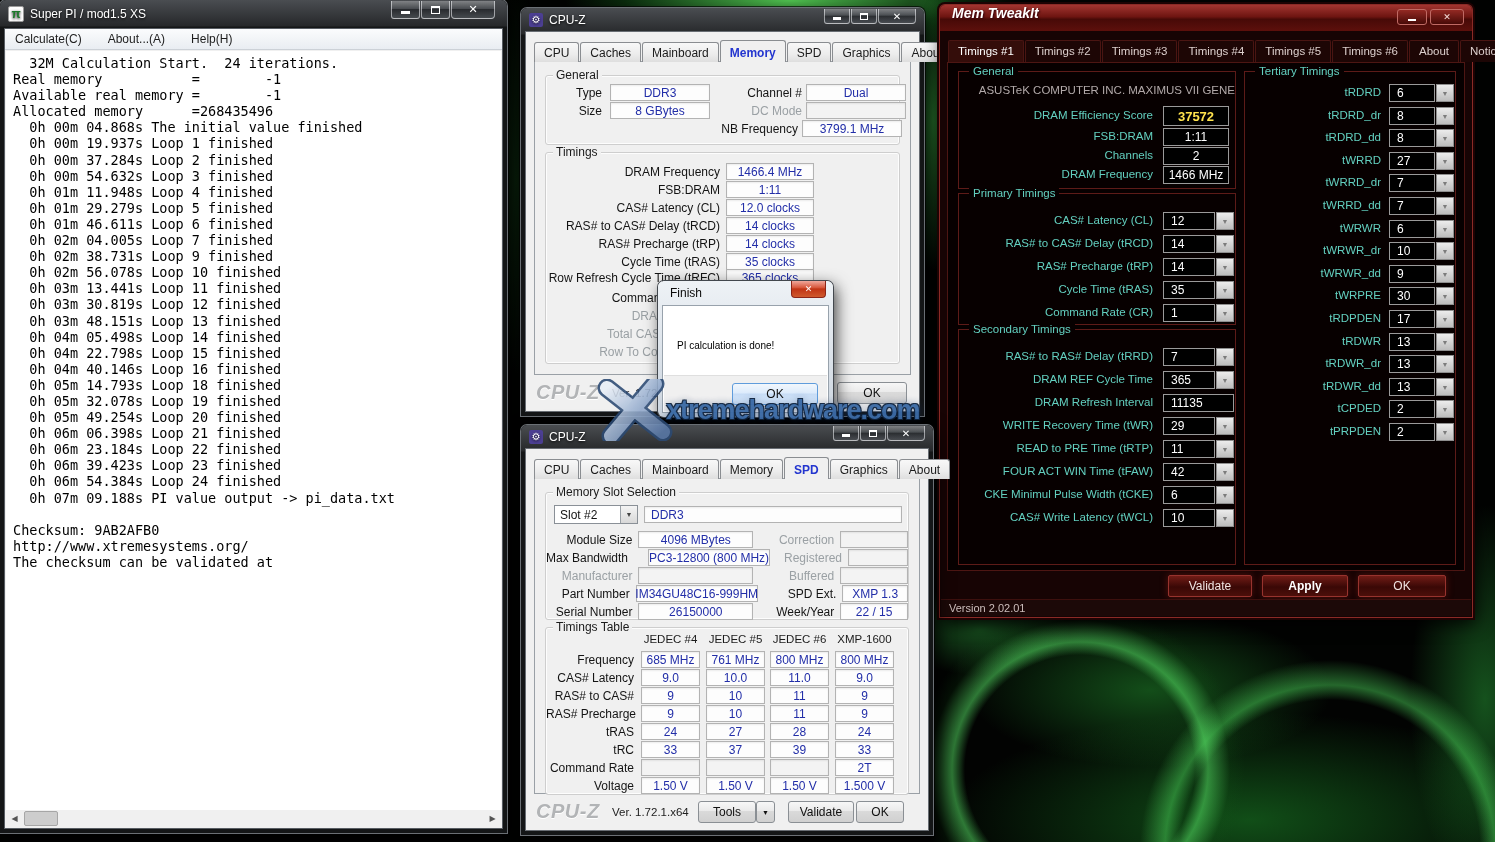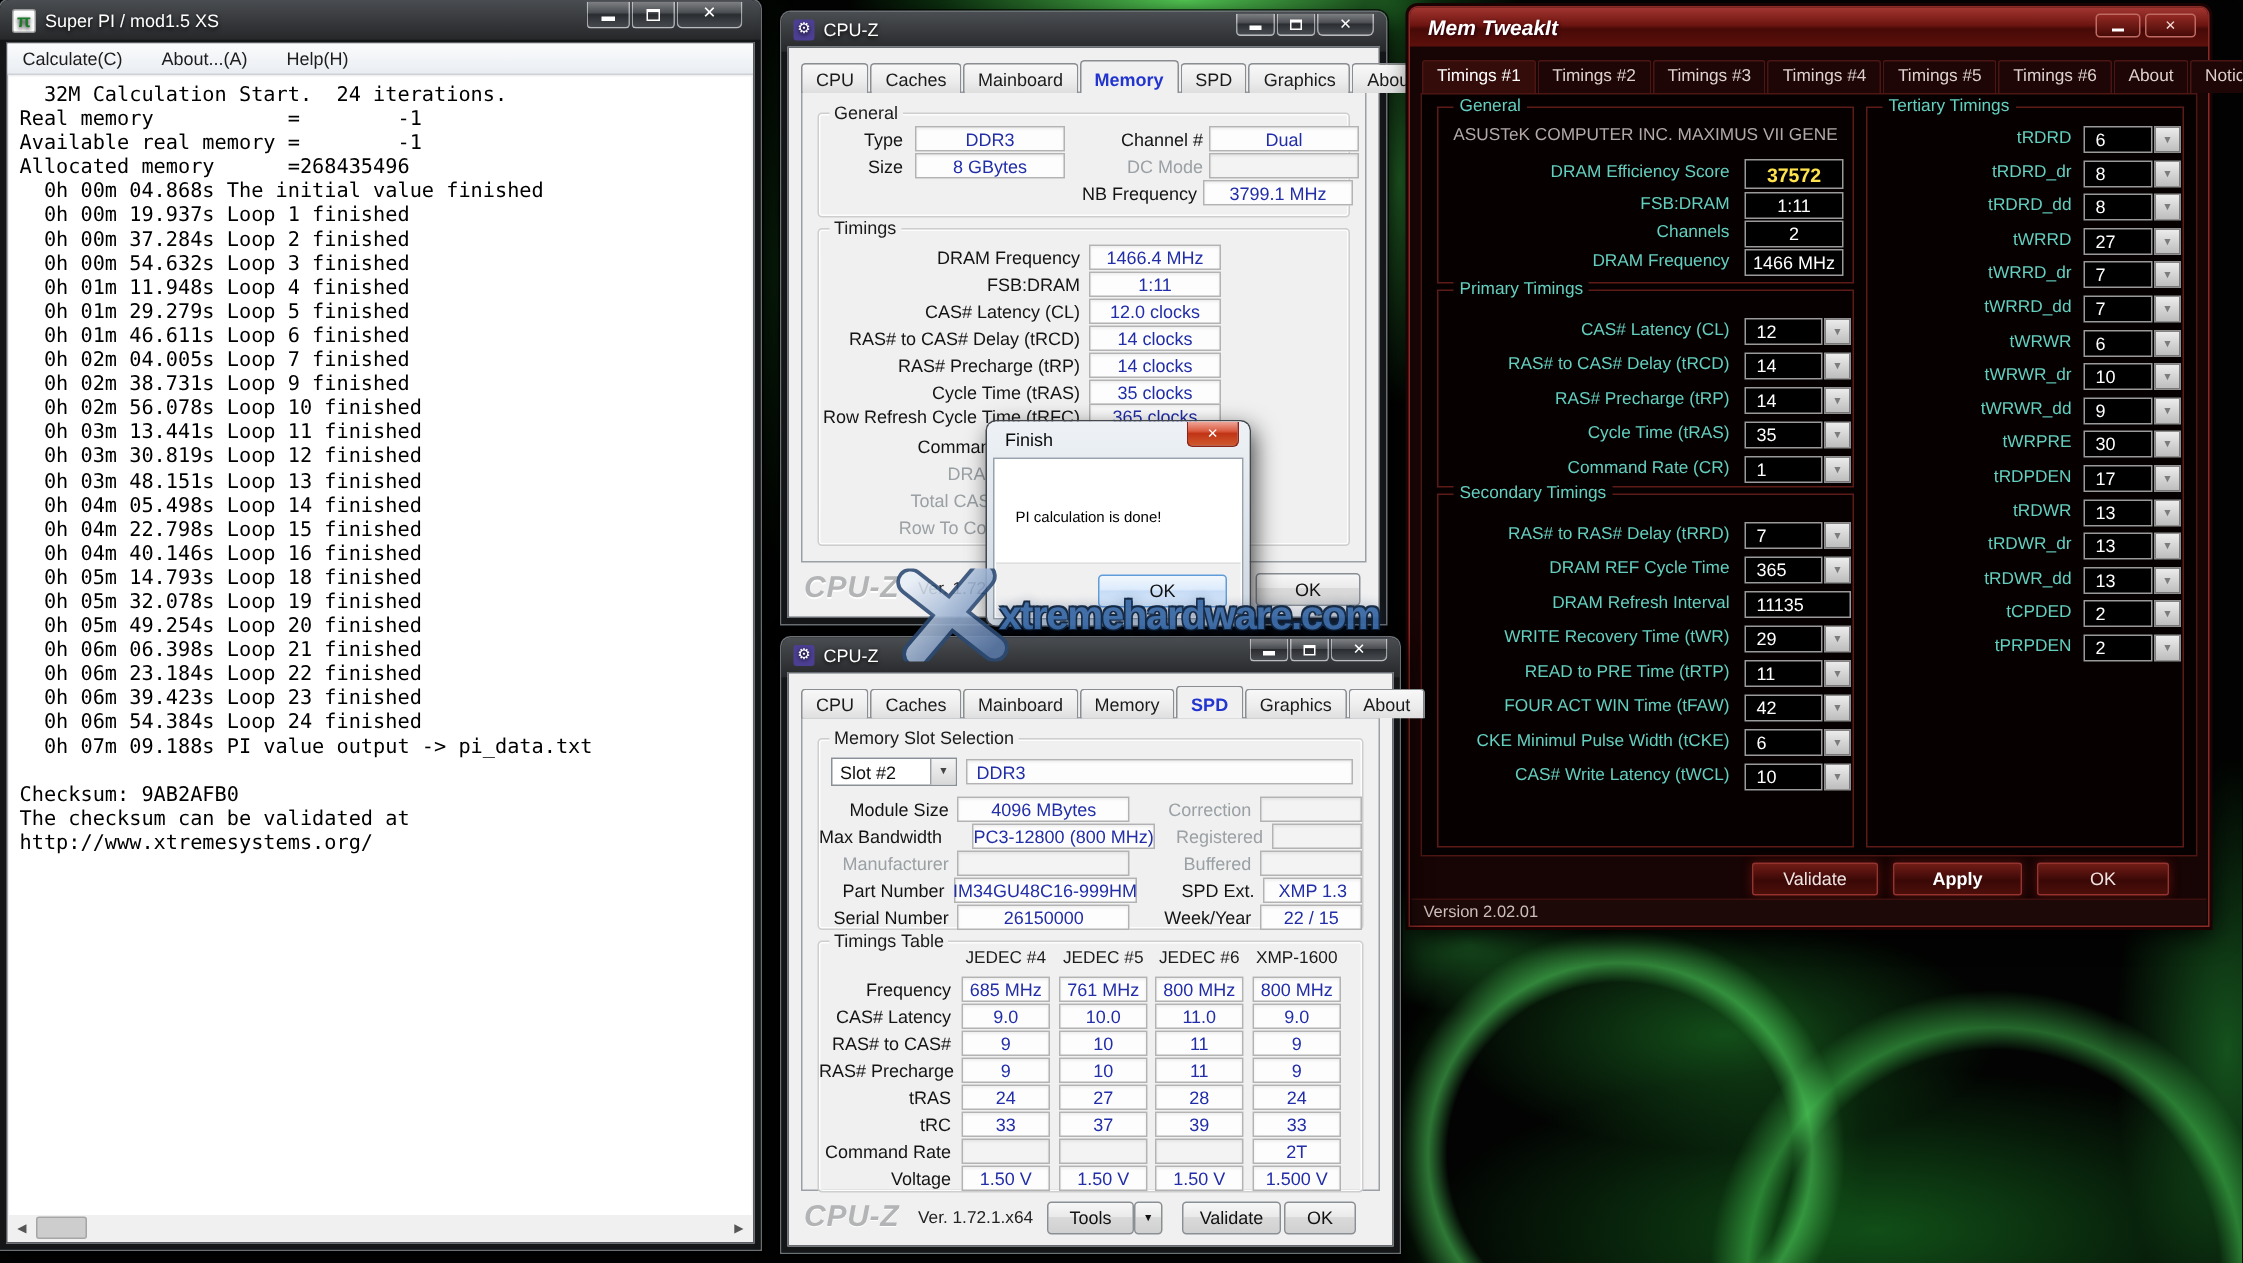--- a/index.html
+++ b/index.html
@@ -61,34 +61,34 @@
 
 #fdlg{position:absolute;border-radius:6px;background:linear-gradient(#eef2f6,#ccd5df);box-shadow:0 0 0 1px #43484e,3px 5px 16px rgba(0,0,0,.75);z-index:5}
 #fdlg .dcap{position:absolute;left:12px;top:5px;font-size:12px;color:#0a0a0a}
 #fdlg .dclose{position:absolute;right:7px;top:0;width:35px;height:17px;border:1px solid #8c2517;border-top:none;border-radius:0 0 4px 4px;background:linear-gradient(#f0a79b,#d95b40 40%,#c13415 50%,#cf5a2e);color:#fff;display:flex;align-items:center;justify-content:center}
 #fdlg .dbody{position:absolute;left:4px;right:4px;top:24px;bottom:4px;background:#fff;border:1px solid #98a2ac}
 #fdlg .dmsg{position:absolute;left:14px;top:34px;font-size:10px;color:#000}
 #fdlg .dstrip{position:absolute;left:1px;right:1px;bottom:1px;height:36px;background:#f0f0f0;border-top:1px solid #dfdfdf}
 #fdlg .dok{position:absolute;right:9px;top:7px;width:86px;height:22px;border:1px solid #5f9cdc;border-radius:3px;background:linear-gradient(#f2f7fc,#dcebfc 45%,#c7dcf5 50%,#d8eafd);font-size:12px;color:#111;display:flex;align-items:center;justify-content:center}
 
 #mtk{position:absolute;border-radius:5px 5px 0 0;background:#170404;box-shadow:0 0 0 1px #8a2a26,0 0 0 3px #1c0303,3px 6px 18px rgba(0,0,0,.9);z-index:2}
-.mtk-tbar{position:absolute;left:0;right:0;top:0;height:26px;border-radius:5px 5px 0 0;background:linear-gradient(#a23530,#6e1511 45%,#470a07 55%,#5d100c);display:flex;align-items:center;padding:0 12px}
+.mtk-tbar{position:absolute;left:0;right:0;top:0;height:26px;border-radius:5px 5px 0 0;background:linear-gradient(#a23530,#6e1511 45%,#470a07 55%,#5d100c);display:flex;padding:0 12px}
 .mtk-title{font-size:14px;font-weight:bold;font-style:italic;color:#fff;text-shadow:1px 1px 2px #30000a}
 .mtk-caps{position:absolute;right:8px;top:4px;display:flex}
 .mtk-cap{width:30px;height:16px;border:1px solid #c06a64;background:linear-gradient(#932923,#470a07);border-radius:3px;color:#f5dcd8;font-size:9px;display:flex;align-items:center;justify-content:center;margin-left:3px}
 .mtk-tabs{position:absolute;left:8px;top:35px;height:22px;display:flex}
 .mtk-tab{padding:4px 9px 0;font-size:11.5px;color:#ddd0ce;border:1px solid #4a1512;border-bottom:none;background:#1d0605;border-radius:2px 2px 0 0;margin-right:1px;height:22px;white-space:nowrap}
 .mtk-tab.active{background:#340d0a;color:#fff}
 .mtk-page{position:absolute;left:7px;right:7px;top:57px;bottom:46px;border:1px solid #4d1613;background:#070000}
 .mgrp{position:absolute;border:1px solid #5d1b18}
 .mcap{position:absolute;top:-7px;left:10px;background:#070000;padding:0 4px;font-size:11.5px;color:#63cfbf;line-height:13px;white-space:nowrap}
 .mlbl{position:absolute;font-size:11.5px;color:#63cfbf;white-space:nowrap}
 .mfld{position:absolute;height:18px;background:#000;border:1px solid #9a9a9a;color:#fff;font-size:12px;display:flex;align-items:center;padding-left:7px}
 .mspin{position:absolute;width:18px;height:18px;border:1px solid #8e8e8e;background:linear-gradient(#ececec,#bdbdbd);display:flex;align-items:center;justify-content:center;color:#7c7c7c;font-size:7px}
-.mboard{position:absolute;left:0;right:0;text-align:center;font-size:11.5px;color:#b2a9a9}
+.mboard{position:absolute;left:0;right:0;text-align:right;font-size:11.5px;color:#b2a9a9}
 .score{color:#ffe34d !important;font-weight:bold;font-size:13px !important}
 .mbtn{position:absolute;height:22px;border:1px solid #97332e;border-radius:2px;background:linear-gradient(#711c16,#3a0806 55%,#4c0f0a);color:#f0e3e1;font-size:12px;display:flex;align-items:center;justify-content:center;box-shadow:0 0 7px rgba(130,25,18,.6)}
 .mtk-status{position:absolute;left:1px;right:1px;bottom:1px;height:17px;background:#1c0908;border-top:1px solid #3d100e;color:#ccbebc;font-size:11px;display:flex;align-items:center;padding-left:8px}
 
 #wm{position:absolute;left:592px;top:378px;width:340px;height:64px;z-index:50;display:flex;align-items:center;pointer-events:none;opacity:.96}
 #wm .wmtext{font-size:27px;font-weight:bold;color:#3b6aa5;margin-left:-12px;letter-spacing:-1px;text-shadow:-1px -1px 0 #10243f,1px -1px 0 #10243f,-1px 1px 0 #10243f,1px 1px 0 #10243f,0 0 9px rgba(25,55,105,.65)}
 .z1{z-index:1}.z2{z-index:2}.z6{z-index:6}
 </style>
 </head>
 <body>
@@ -143,22 +143,22 @@
         <div>  0h 05m 14.793s Loop 18 finished</div>
         <div>  0h 05m 32.078s Loop 19 finished</div>
         <div>  0h 05m 49.254s Loop 20 finished</div>
         <div>  0h 06m 06.398s Loop 21 finished</div>
         <div>  0h 06m 23.184s Loop 22 finished</div>
         <div>  0h 06m 39.423s Loop 23 finished</div>
         <div>  0h 06m 54.384s Loop 24 finished</div>
         <div>  0h 07m 09.188s PI value output -&gt; pi_data.txt</div>
         <div></div>
         <div>Checksum: 9AB2AFB0</div>
+        <div>http://www.xtremesystems.org/</div>
         <div>The checksum can be validated at</div>
-        <div>http://www.xtremesystems.org/</div>
       </div>
     </div>
     <div class="hbar">
       <div class="harrow" style="left:0">◀</div>
       <div class="hthumb"></div>
       <div class="harrow" style="right:0">▶</div>
     </div>
   </div>
 </div>
 

